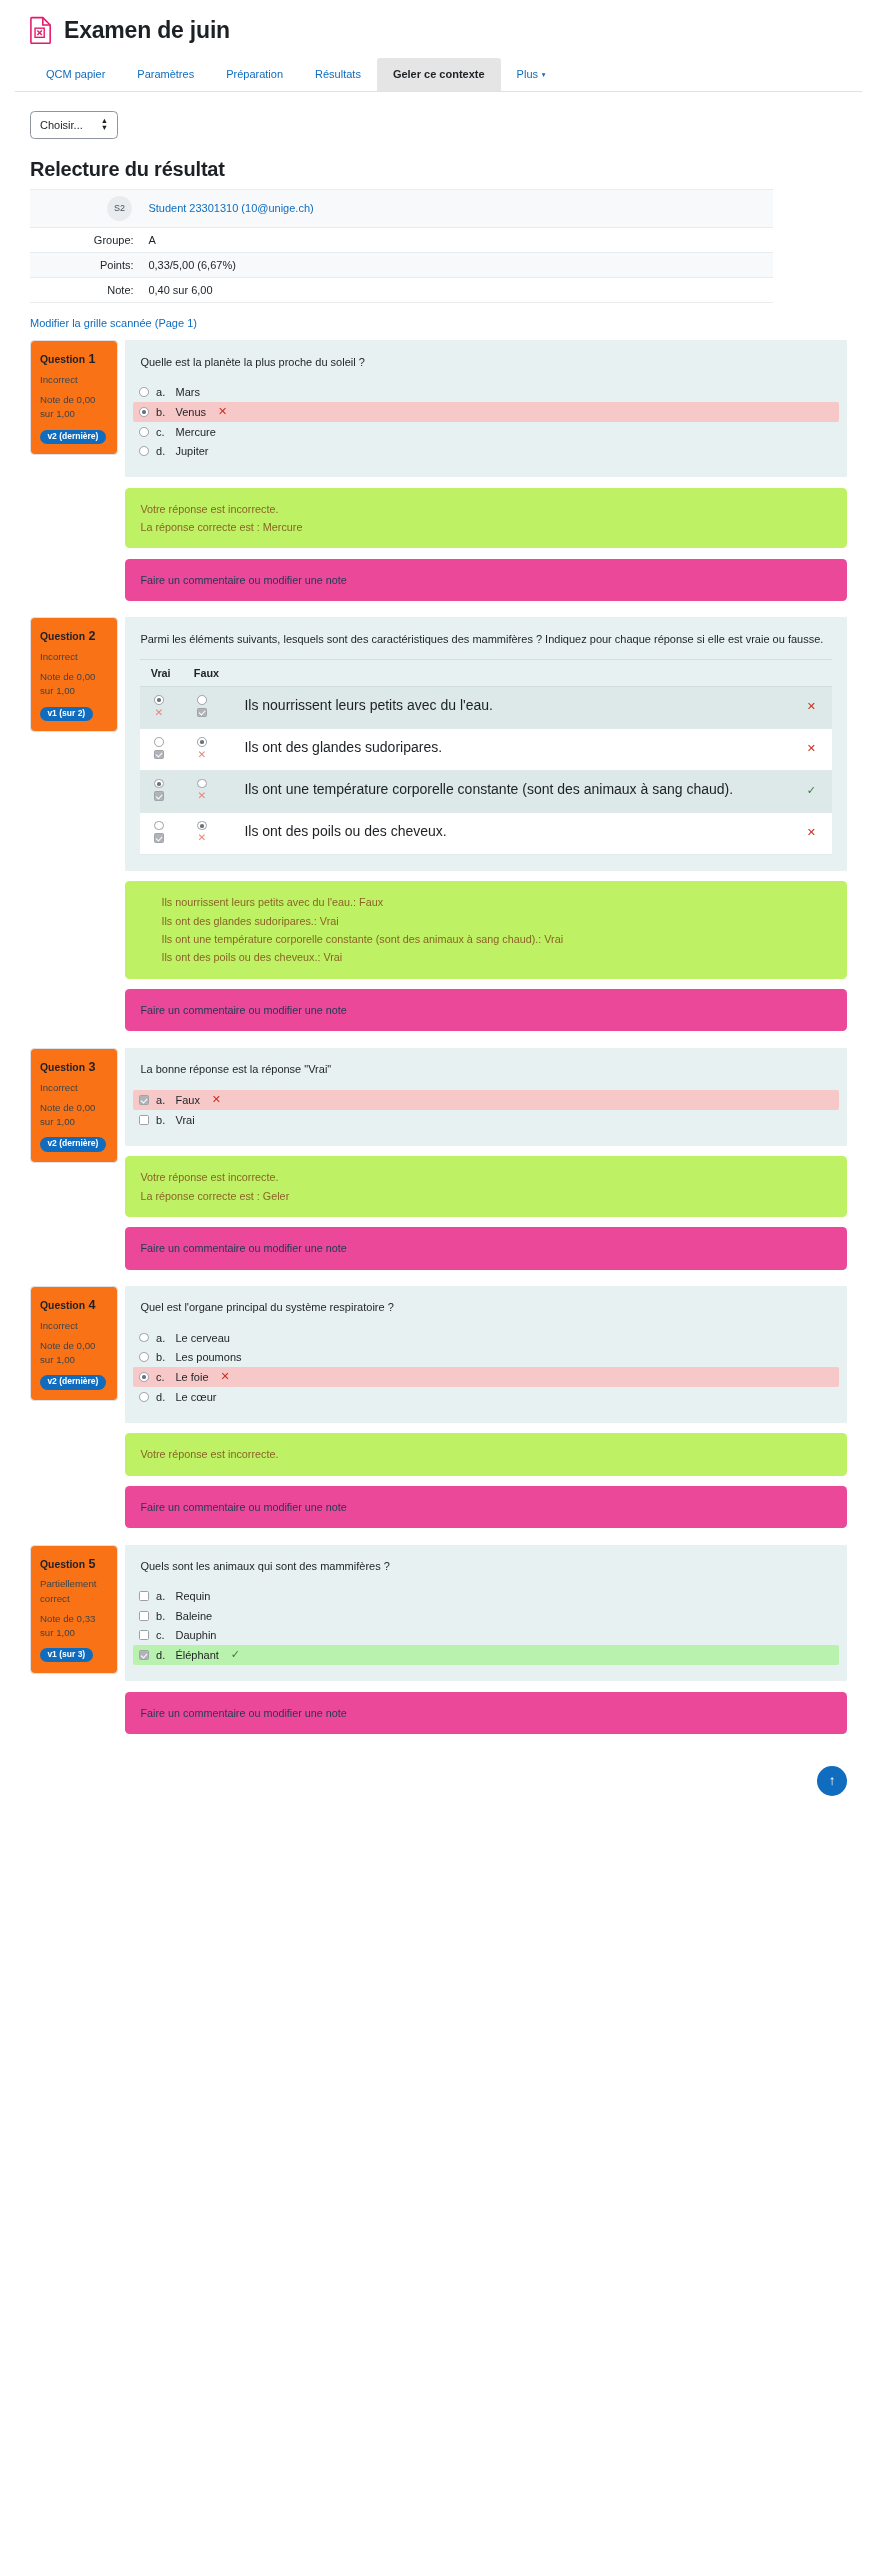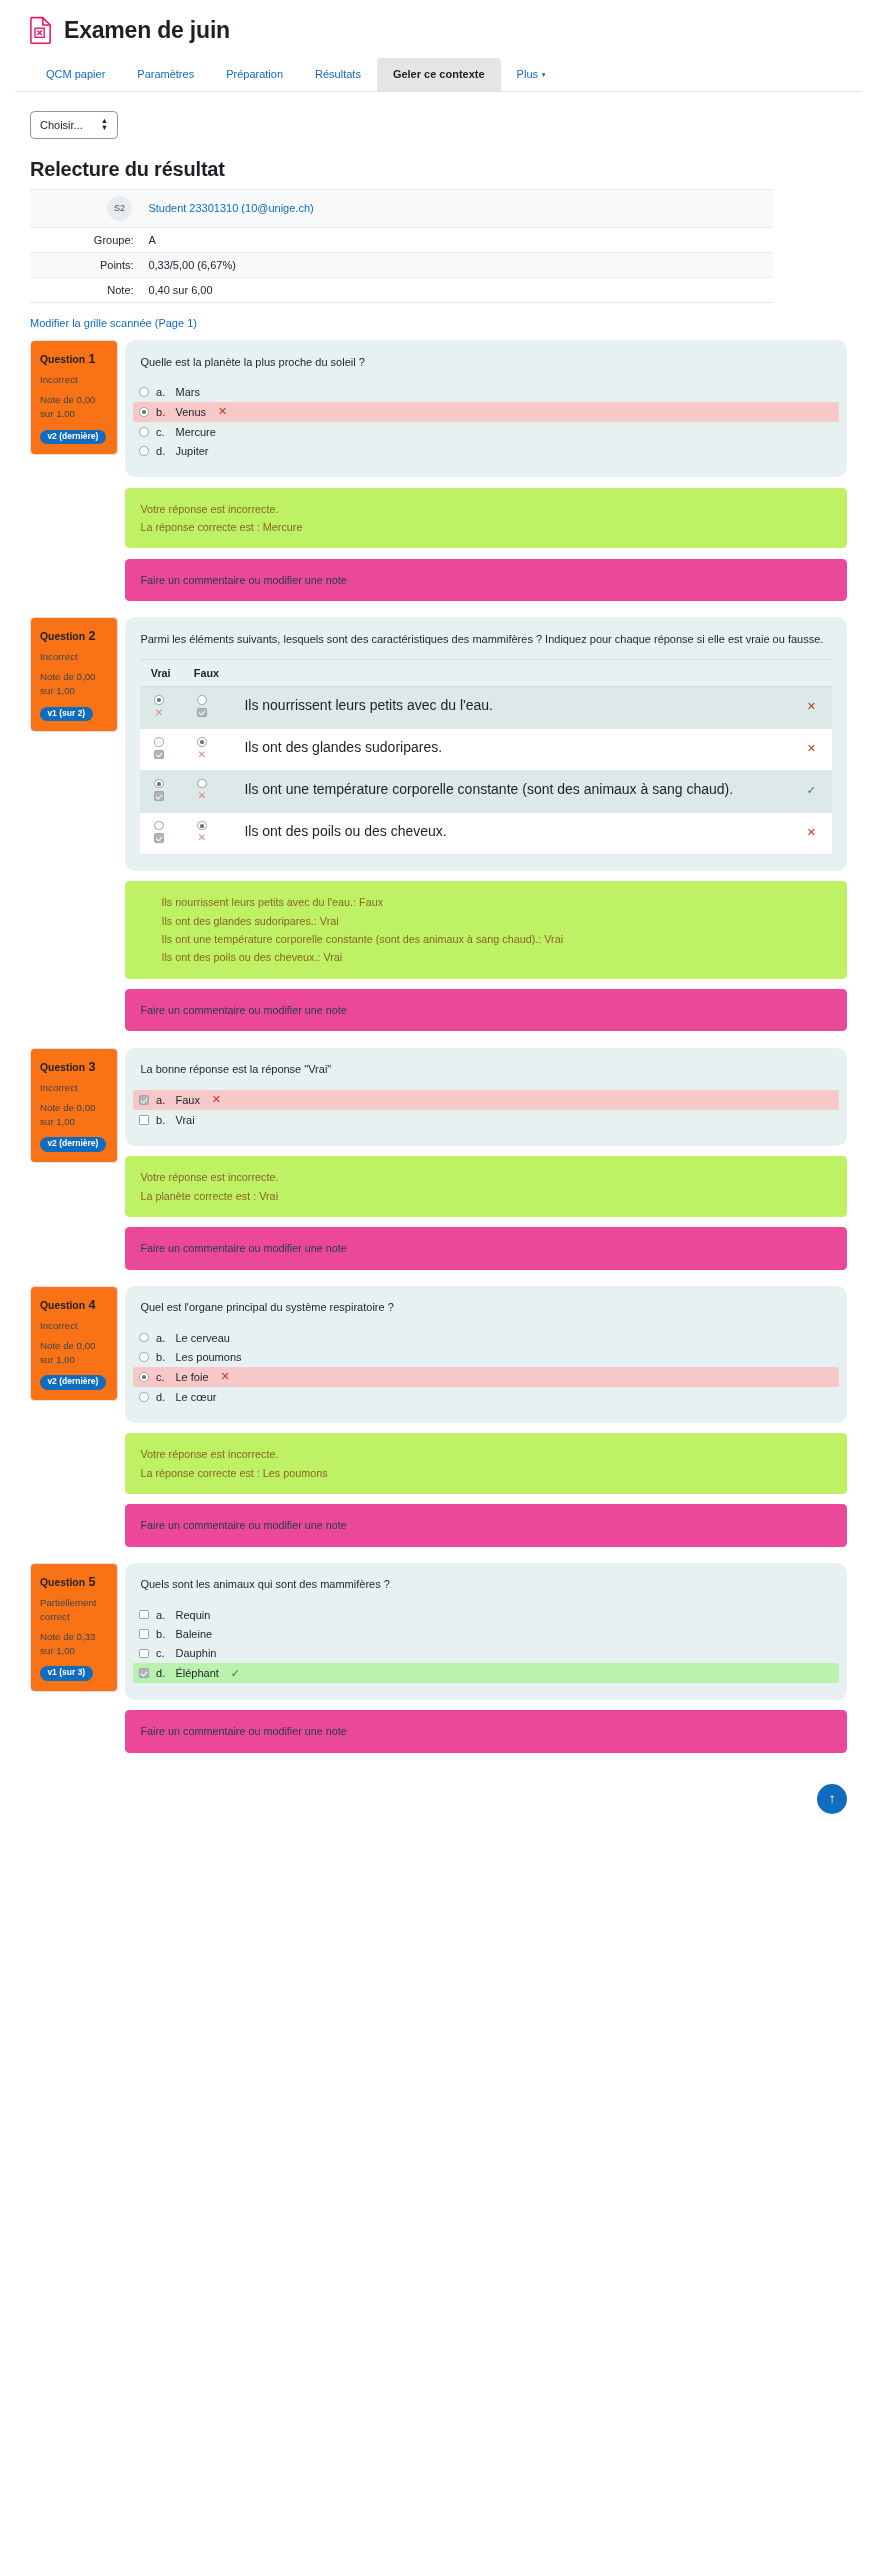--- a/index.html
+++ b/index.html
@@ -192,21 +192,21 @@
     font-weight: bold;
     border-radius: 8.2px;
     padding: 2.2px 7.4px 3px 7.4px;
     line-height: 1.1;
   }
 
   .q-body { flex: 1 1 auto; min-width: 0; }
 
   .q-content {
     background: #e7f1f1;
-    border-radius: 10px;
+    border-radius: 1px;
     padding: 13.4px 15px 16.4px 15px;
   }
   .q-text {
     font-size: 11px;
     line-height: 1.5;
     color: #1d2125;
     margin-bottom: 12px;
   }
 
   
@@ -568,21 +568,21 @@
             </div>
             <div class="opt">
               <span class="cbox"></span>
               <span class="lbl">b.</span>
               <span class="txt">Vrai</span>
             </div>
           </div>
         </div>
         <div class="fb warn">
           <div>Votre réponse est incorrecte.</div>
-          <div>La planète correcte est : Vrai</div>
+          <div>La réponse correcte est : Geler</div>
         </div>
         <div class="fb comment">Faire un commentaire ou modifier une note</div>
       </div>
     </div>
     <div class="q-block">
       <div class="q-info"><div class="q-num"><span>Question</span><span class="n"> 4</span></div><div class="q-state">Incorrect</div><div class="q-grade">Note de 0,00 sur 1,00</div><span class="badge">v2 (dernière)</span></div>
       <div class="q-body">
         <div class="q-content">
           <div class="q-text">Quel est l'organe principal du système respiratoire ?</div>
           <div>
@@ -604,21 +604,20 @@
             </div>
             <div class="opt">
               <span class="radio"></span>
               <span class="lbl">d.</span>
               <span class="txt">Le cœur</span>
             </div>
           </div>
         </div>
         <div class="fb warn">
           <div>Votre réponse est incorrecte.</div>
-          <div>La réponse correcte est : Les poumons</div>
         </div>
         <div class="fb comment">Faire un commentaire ou modifier une note</div>
       </div>
     </div>
     <div class="q-block">
       <div class="q-info"><div class="q-num"><span>Question</span><span class="n"> 5</span></div><div class="q-state">Partiellement correct</div><div class="q-grade">Note de 0,33 sur 1,00</div><span class="badge">v1 (sur 3)</span></div>
       <div class="q-body">
         <div class="q-content">
           <div class="q-text">Quels sont les animaux qui sont des mammifères ?</div>
           <div>

